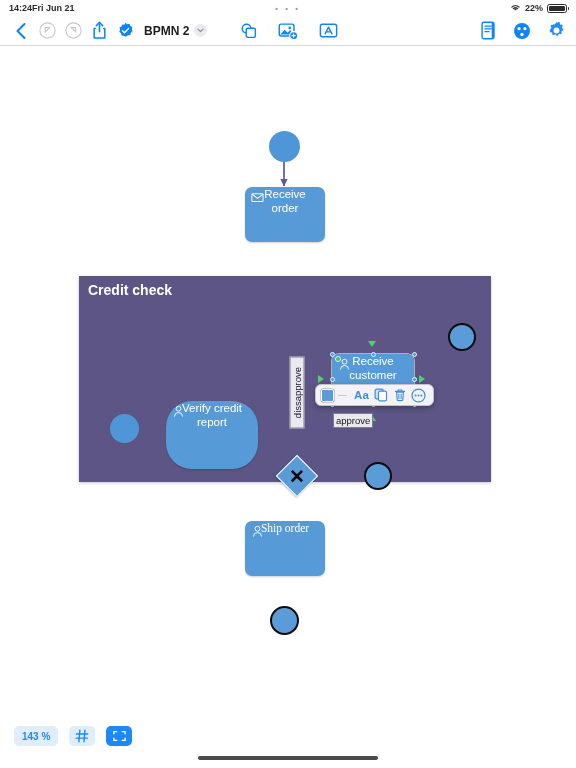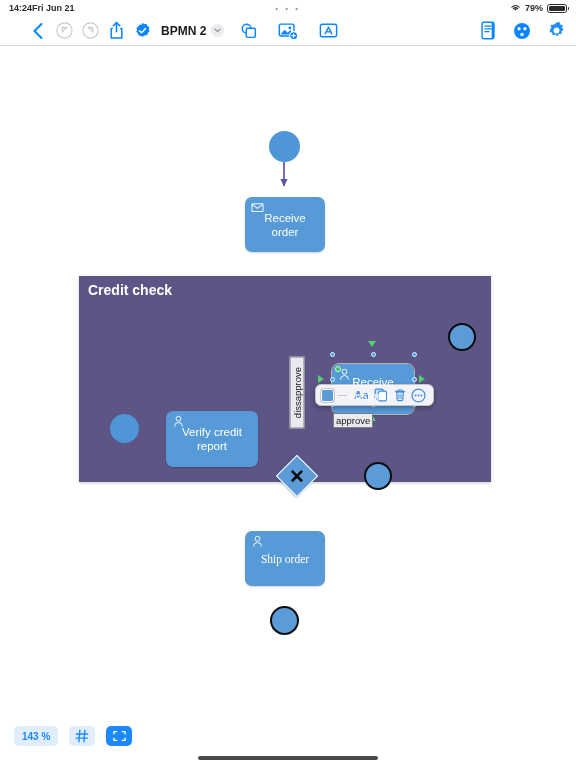--- a/index.html
+++ b/index.html
@@ -43,21 +43,21 @@
     width:1.5px; height:3px; background:#2b2b2b; border-radius:0 1px 1px 0;
   }
   .batt > i { display:block; height:100%; width:100%; background:#2b2b2b; border-radius:1.2px; }
 
   
   #toolbar {
     height: 30px; width: 100%;
     background: #ffffff;
     border-bottom: 1px solid #d8d8dc;
     display: flex; align-items: center;
-    padding: 0 25px;
+    padding: 0 8px;
     position: relative;
   }
   .tb-group { display:flex; align-items:center; }
   .tb-btn {
     width: 26px; height: 26px;
     display:flex; align-items:center; justify-content:center;
     color: #0a84ff;
     flex: none;
   }
   .tb-btn.dim { color: #c7c7cc; }
@@ -89,24 +89,23 @@
     position:absolute; top:47px; left:0; right:0; bottom:46px;
     background: #ffffff; overflow:hidden;
   }
   .node { position:absolute; }
 
   
   .task {
     background:#579ad8; border-radius:7px;
     box-shadow: 0 1px 2px rgba(0,0,0,.18);
     color:#ffffff;
-    display:flex; align-items:center; justify-content:center;
+    display:flex; align-items:flex-start; justify-content:center;
     text-align:center; font-size:11.5px; line-height:14px;
     padding: 0 6px;
-    margin-top: 10px;
   }
   .task .tlabel { position:relative; z-index:2; }
   .task .ticon {
     position:absolute; left:6px; top:4px;
     width:13px; height:13px; opacity:.95; color:#ffffff;
   }
   .task.selected {
     outline: 1px solid #b9b0a5;
   }
 
@@ -239,21 +238,21 @@
   </div>
   <div id="status-dots">• • •</div>
   <div id="status-right">
     <span>
       <svg width="11" height="9" viewBox="0 0 11 9">
           <path d="M5.5 7.6 3.9 5.9a2.3 2.3 0 0 1 3.2 0L5.5 7.6Z" fill="#2b2b2b"></path>
           <path d="M1.9 4.1a5.2 5.2 0 0 1 7.2 0" stroke="#2b2b2b" stroke-width="1.2" fill="none" stroke-linecap="round"></path>
           <path d="M3.3 5.6a3.2 3.2 0 0 1 4.4 0" stroke="#2b2b2b" stroke-width="1.1" fill="none" stroke-linecap="round"></path>
         </svg>
     </span>
-    <span>79%</span>
+    <span>22%</span>
     <span class="batt">
         <i></i>
       </span>
   </div>
 </div>
 
 <div id="toolbar">
   <div class="tb-group">
     <div class="tb-btn">
       <svg width="12" height="18" viewBox="0 0 12 18">
@@ -387,21 +386,21 @@
       <svg width="13" height="13" viewBox="0 0 14 14">
           <rect x="1" y="3" width="12" height="8.4" rx="1" stroke="#fff" stroke-width="1.1" fill="none"></rect>
           <path d="M1.4 3.6 7 8l5.6-4.4" stroke="#fff" stroke-width="1.1" fill="none" stroke-linejoin="round"></path>
         </svg>
     </span>
     <span class="tlabel">Receive order</span>
   </div>
 
   <div class="node start-ev" style="left:110px; top:367px; width:29px; height:29px;"></div>
 
-  <div class="node task" style="left:166px; top:354px; width:92px; height:56px;">
+  <div class="node task" style="left:166px; top:354px; width:92px; height:68px;border-radius:26px;">
     <span class="ticon">
       <svg width="13" height="13" viewBox="0 0 14 14">
           <circle cx="7" cy="4" r="2.6" stroke="#fff" stroke-width="1.05" fill="none"></circle>
           <path d="M2.7 12.4a4.3 4.3 0 0 1 8.6 0" stroke="#fff" stroke-width="1.05" fill="none"></path>
         </svg>
     </span>
     <span class="tlabel">Verify credit report</span>
   </div>
 
   <div class="gateway" style="left:282px; top:414px; width:30px; height:30px;">

